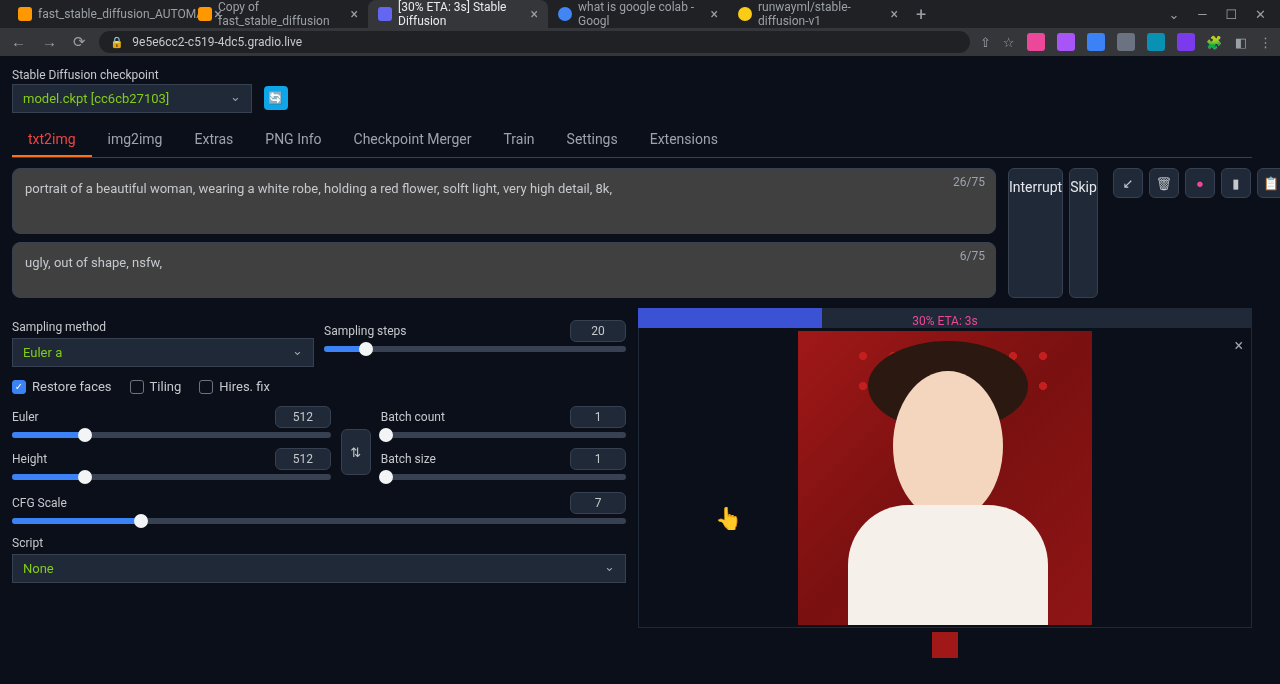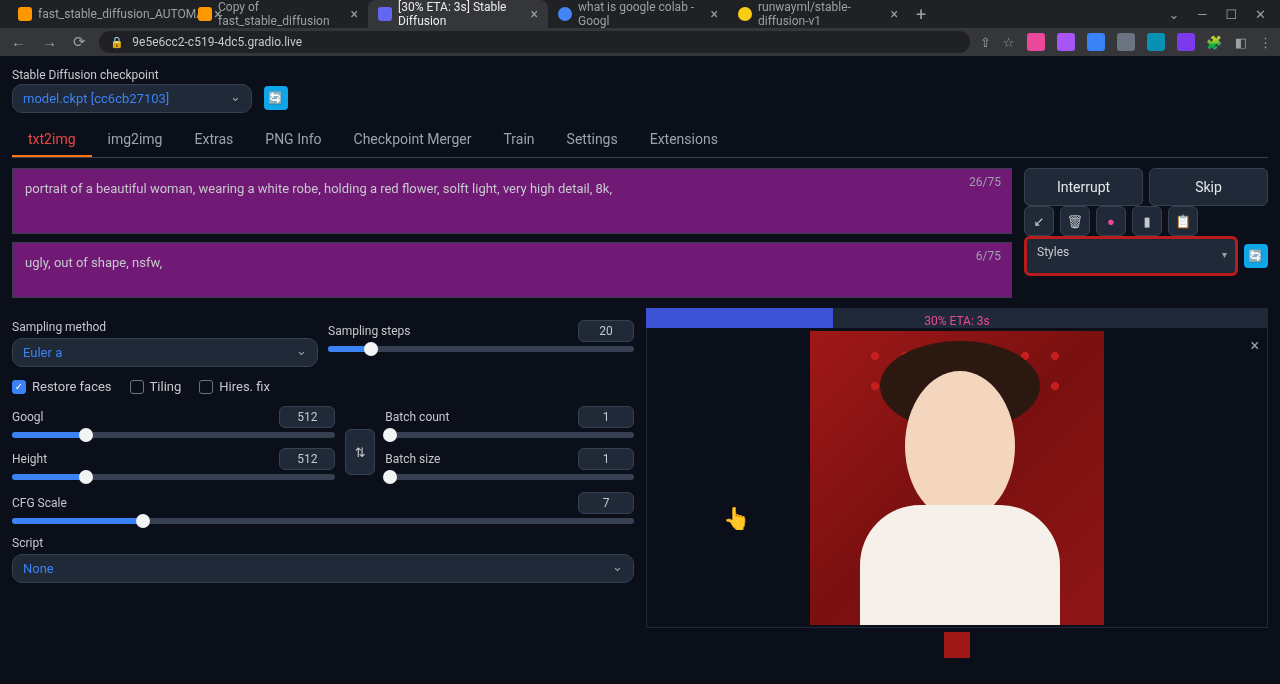--- a/index.html
+++ b/index.html
@@ -11,34 +11,34 @@
 .tab-close{font-size:14px;color:#9aa0a6;margin-left:4px}
 .tab-icon{width:14px;height:14px;border-radius:3px;flex-shrink:0}
 .new-tab{color:#9aa0a6;padding:0 8px;font-size:18px}
 .win-controls{margin-left:auto;display:flex;gap:18px;padding-right:14px;color:#9aa0a6;font-size:13px}
 .addr-bar{display:flex;align-items:center;height:28px;background:#35363a;padding:0 8px;gap:10px}
 .nav-btn{color:#9aa0a6;font-size:15px;padding:0 3px}
 .url-box{flex:1;background:#202124;border-radius:14px;height:22px;display:flex;align-items:center;padding:0 12px;color:#c5c8cc;font-size:12px;gap:8px}
 .lock{font-size:11px}
 .addr-icons{display:flex;gap:12px;align-items:center;color:#9aa0a6}
 .ext-icon{width:18px;height:18px;border-radius:3px}
-.app{padding:12px 12px 0 12px;height:calc(100vh - 56px);overflow:auto}
+.app{padding:12px 28px 0 12px;height:calc(100vh - 56px);overflow:auto}
 .top-row{display:flex;align-items:center;gap:12px;margin-bottom:10px}
 .ckpt-label{font-size:12px;color:#c5c8cc}
 .ckpt-wrap{display:flex;flex-direction:column;gap:2px}
-.select{background:#1f2937;border:1px solid #374151;border-radius:10px;padding:6px 28px 6px 10px;color:#3b82f6;position:relative;min-width:240px;font-size:13px}
+.select{background:#1f2937;border:1px solid #374151;border-radius:0;padding:6px 28px 6px 10px;color:#84cc16;position:relative;min-width:240px;font-size:13px}
 .select::after{content:"⌄";position:absolute;right:10px;top:4px;color:#9aa0a6}
 .sq-btn{width:24px;height:24px;background:#0ea5e9;border-radius:4px;display:flex;align-items:center;justify-content:center;font-size:12px;color:#fff}
 .tabs{display:flex;border-bottom:1px solid #374151;margin-bottom:10px}
 .tabs .t{padding:8px 16px;color:#9ca3af;font-size:14px;cursor:pointer}
 .tabs .t.active{color:#ef4444;border-bottom:2px solid #f97316}
 .main{display:flex;gap:12px}
 .left{flex:1;display:flex;flex-direction:column;gap:10px}
-.right{width:244px;display:flex;flex-direction:column;gap:0}
-.prompt-box{position:relative;background:#701a75;border:1px solid #374151;border-radius:0;padding:12px;min-height:66px}
+.right{width:244px;display:flex;flex-direction:row;gap:15px}
+.prompt-box{position:relative;background:#404040;border:1px solid #374151;border-radius:8px;padding:12px;min-height:66px}
 .prompt-box.neg{min-height:56px}
 .token-count{position:absolute;top:6px;right:10px;font-size:12px;color:#9ca3af}
 .action-row{display:flex;gap:6px}
 .gen-btn{flex:1;background:#1f2937;border:1px solid #374151;border-radius:6px;padding:10px 0;text-align:center;font-size:14px;color:#e5e7eb}
 .icon-btn{width:30px;height:30px;background:#1f2937;border:1px solid #374151;border-radius:6px;display:flex;align-items:center;justify-content:center;font-size:13px}
 .styles-box{display:flex;align-items:center;gap:6px}
 .styles-sel{flex:1;background:#1f2937;border:3px solid #b91c1c;border-radius:6px;padding:6px 24px 6px 10px;position:relative;height:40px;font-size:12px}
 .styles-sel::after{content:"▾";position:absolute;right:8px;top:10px;color:#9aa0a6;font-size:10px}
 .params{display:flex;gap:10px;margin-top:12px}
 .pcol{display:flex;flex-direction:column;gap:10px}
@@ -221,21 +221,21 @@
             <div class="chk">
                 <span class="chkbox"></span>
                 <span>Hires. fix</span>
               </div>
           </div>
 
           <div style="display:flex;gap:10px;align-items:flex-start">
             <div class="pcol" style="flex:1.3">
               <div class="field">
                 <div class="field-row">
-                    <label>Googl</label>
+                    <label>Euler</label>
                     <div class="numbox">512</div>
                   </div>
                 <div class="slider">
                     <div class="slider-fill" style="width:23%"></div>
                     <div class="slider-thumb" style="left:23%"></div>
                   </div>
               </div>
               <div class="field">
                 <div class="field-row">
                     <label>Height</label>

